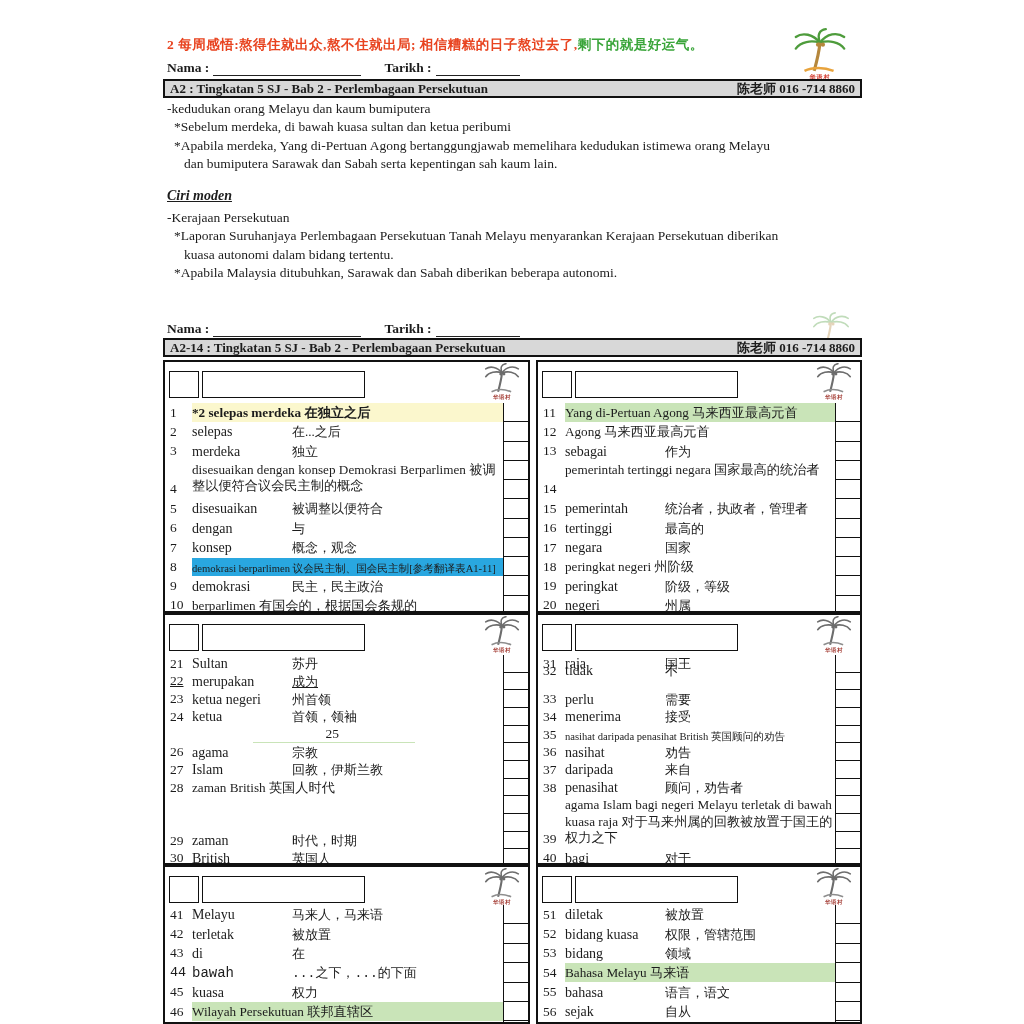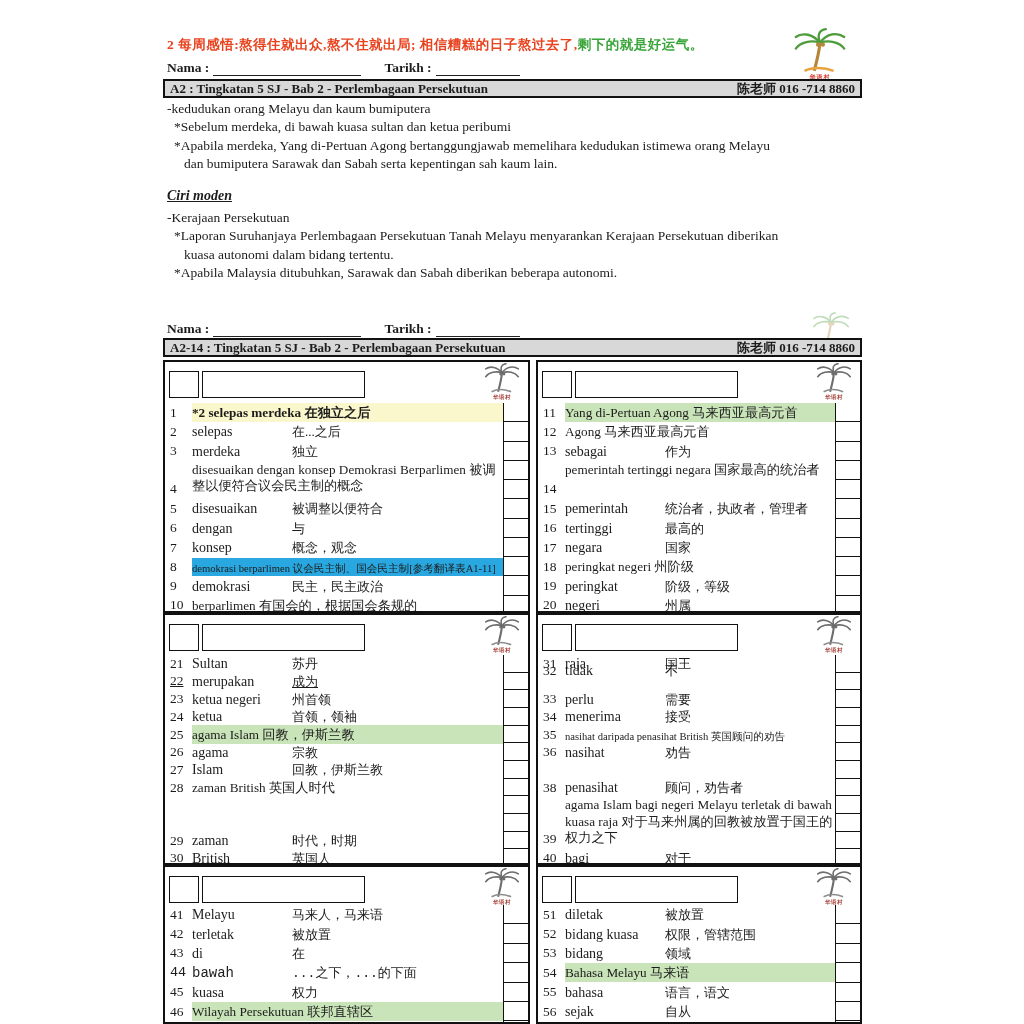--- a/index.html
+++ b/index.html
@@ -289,21 +289,21 @@
           <span class="content"><span class="word">merupakan</span><span class="zh">成为</span></span>
         </div>
         <div class="vrow" style="top: 75.34px; right: 25px; height: 17.67px;">
           <span class="num">23</span>
           <span class="content"><span class="word">ketua negeri</span><span class="zh">州首领</span></span>
         </div>
         <div class="vrow" style="top: 93.01px; right: 25px; height: 17.67px;">
           <span class="num">24</span>
           <span class="content"><span class="word">ketua</span><span class="zh">首领，领袖</span></span>
         </div>
-        <div class="vrow" style="top: 110.68px; right: 25px; height: 17.67px;">
+        <div class="vrow" style="top: 110.68px; right: 25px; height: 17.67px; flex-direction: column;">
           <span class="num">25</span>
           <span class="content hl-green"><span class="inline-text">agama Islam 回教，伊斯兰教</span></span>
         </div>
         <div class="vrow" style="top: 128.35px; right: 25px; height: 17.67px;">
           <span class="num">26</span>
           <span class="content"><span class="word">agama</span><span class="zh">宗教</span></span>
         </div>
         <div class="vrow" style="top: 146.02px; right: 25px; height: 17.67px;">
           <span class="num">27</span>
           <span class="content"><span class="word">Islam</span><span class="zh">回教，伊斯兰教</span></span>
@@ -369,20 +369,24 @@
           <span class="content"><span class="word">menerima</span><span class="zh">接受</span></span>
         </div>
         <div class="vrow sm" style="top: 110.68px; right: 25px; height: 17.67px;">
           <span class="num">35</span>
           <span class="content"><span class="inline-text">nasihat daripada penasihat British 英国顾问的劝告</span></span>
         </div>
         <div class="vrow" style="top: 128.35px; right: 25px; height: 17.67px;">
           <span class="num">36</span>
           <span class="content"><span class="word">nasihat</span><span class="zh">劝告</span></span>
         </div>
+        <div class="vrow" style="top: 146.02px; right: 25px; height: 17.67px;">
+          <span class="num">37</span>
+          <span class="content"><span class="word">daripada</span><span class="zh">来自</span></span>
+        </div>
         <div class="vrow" style="top: 163.69px; right: 25px; height: 17.67px;">
           <span class="num">38</span>
           <span class="content"><span class="word">penasihat</span><span class="zh">顾问，劝告者</span></span>
         </div>
         <div class="vrow multi" style="top: 181.36px; right: 25px; height: 53.01px;">
           <span class="num">39</span>
           <span class="content wrap"><span class="inline-text">agama Islam bagi negeri Melayu terletak di bawah kuasa raja 对于马来州属的回教被放置于国王的权力之下</span></span>
         </div>
         <div class="vrow" style="top: 234.37px; right: 23px; height: 17.67px; justify-content: space-between;">
           <span class="num">40</span>

